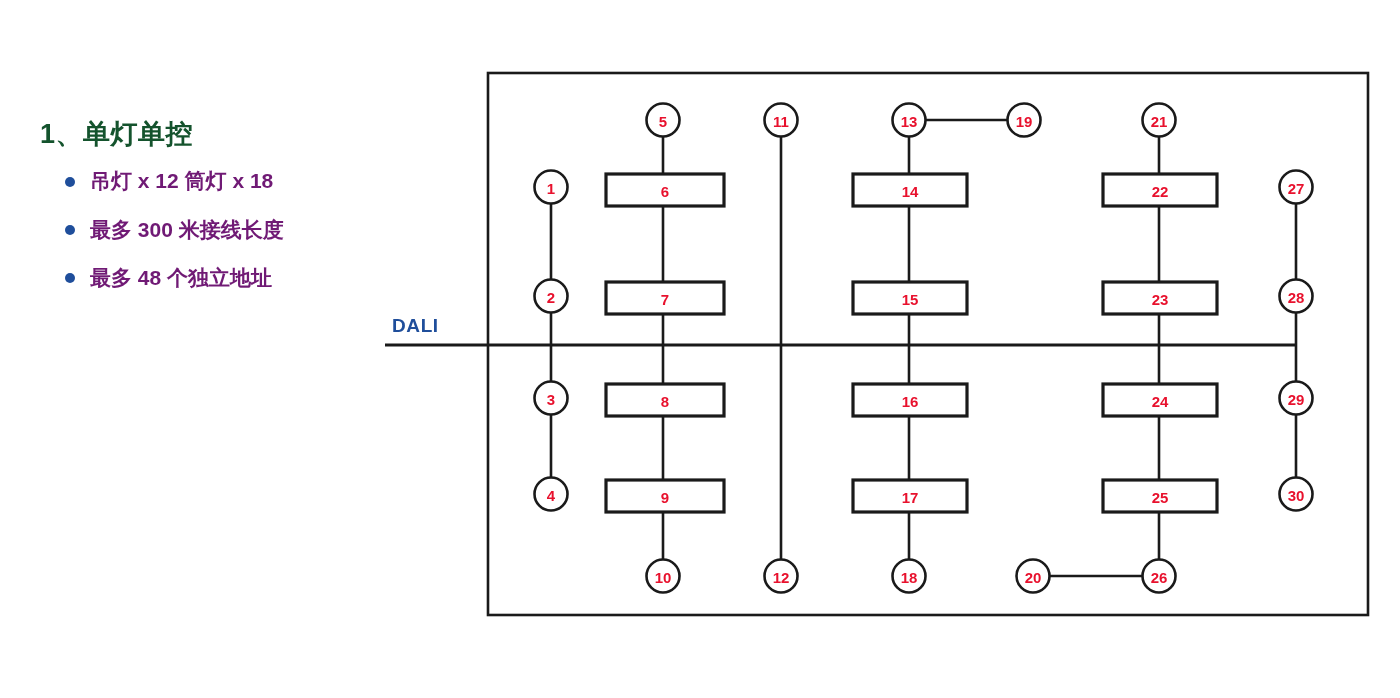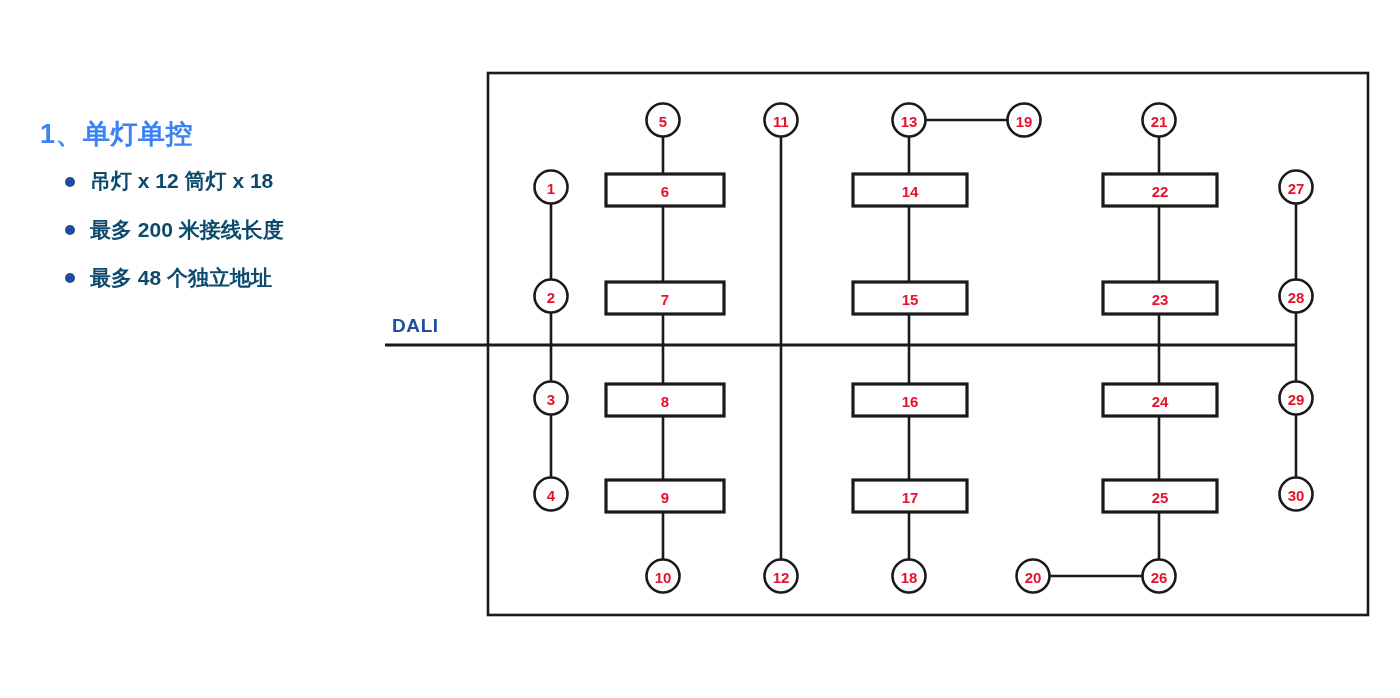--- a/index.html
+++ b/index.html
@@ -24,21 +24,21 @@
   
   .text-panel {
     position: absolute;
     left: 40px;
     top: 118px;
     width: 330px;
   }
   .heading {
     font-size: 27px;
     font-weight: 700;
-    color: #3b82f6;
+    color: #14532d;
     letter-spacing: 0.5px;
     margin: 0 0 18px 0;
     line-height: 1.2;
     white-space: nowrap;
   }
   .bullet-list {
     margin: 0;
     padding: 0;
     list-style: none;
   }
@@ -52,21 +52,21 @@
     width: 10px;
     height: 10px;
     border-radius: 50%;
     background: #1F4E9B;
     flex: 0 0 auto;
     margin-right: 15px;
   }
   .bullet-text {
     font-size: 21px;
     font-weight: 600;
-    color: #0c4a6e;
+    color: #701a75;
     white-space: nowrap;
     line-height: 1.25;
   }
 
   
   #diagram {
     position: absolute;
     left: 0;
     top: 0;
     width: 1400px;
@@ -108,21 +108,21 @@
 
   <div class="text-panel">
     <div class="heading">1、单灯单控</div>
     <ul class="bullet-list">
       <li class="bullet-item">
         <span class="bullet-dot"></span>
         <span class="bullet-text">吊灯 x 12  筒灯 x 18</span>
       </li>
       <li class="bullet-item">
         <span class="bullet-dot"></span>
-        <span class="bullet-text">最多 200 米接线长度</span>
+        <span class="bullet-text">最多 300 米接线长度</span>
       </li>
       <li class="bullet-item">
         <span class="bullet-dot"></span>
         <span class="bullet-text">最多 48 个独立地址</span>
       </li>
     </ul>
   </div>
 
   <svg id="diagram" viewBox="0 0 1400 698">
 

